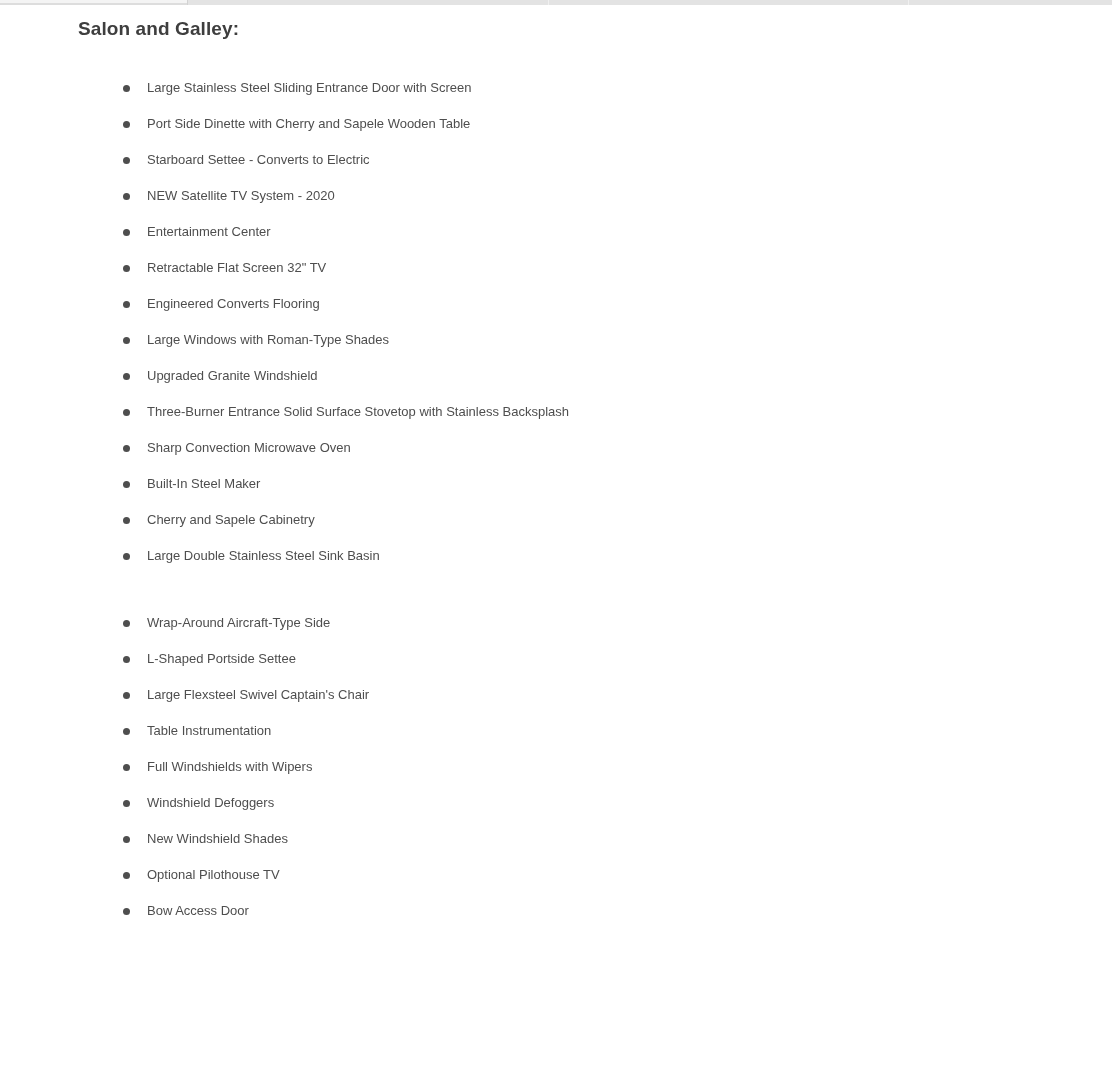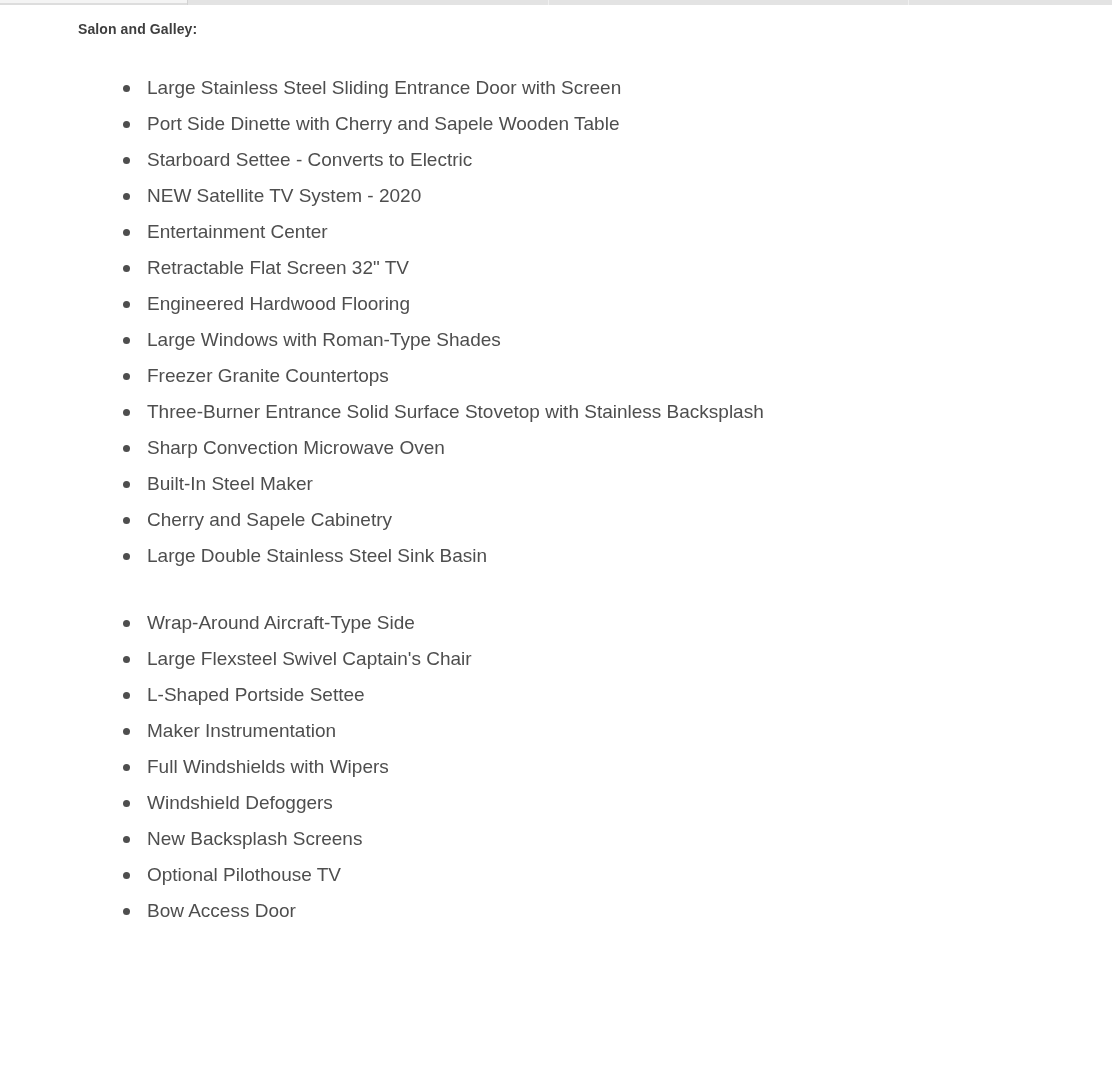--- a/index.html
+++ b/index.html
@@ -43,35 +43,35 @@
     flex: 1;
     background: #e3e3e3;
     border-left: 1px solid #f0f0f0;
   }
   
   .content {
     padding: 13px 40px 0 78px;
   }
   .section-heading {
     margin: 0;
-    font-size: 14px;
+    font-size: 19px;
     line-height: 22px;
     font-weight: bold;
     color: #3e3e3e;
     letter-spacing: 0.1px;
   }
   .feature-list {
     list-style: none;
     margin: 30px 0 31px 0;
     padding: 0;
   }
   .feature-item {
     position: relative;
     padding-left: 69px;
-    font-size: 19px;
+    font-size: 13px;
     line-height: 36px;
     color: #4e4e4e;
   }
   .bullet {
     position: absolute;
     left: 45px;
     top: 15px;
     width: 7px;
     height: 7px;
     border-radius: 50%;
@@ -92,36 +92,36 @@
 
   <h2 class="section-heading">Salon and Galley:</h2>
 
   <ul class="feature-list">
     <li class="feature-item"><span class="bullet"></span><span>Large Stainless Steel Sliding Entrance Door with Screen</span></li>
     <li class="feature-item"><span class="bullet"></span><span>Port Side Dinette with Cherry and Sapele Wooden Table</span></li>
     <li class="feature-item"><span class="bullet"></span><span>Starboard Settee - Converts to Electric</span></li>
     <li class="feature-item"><span class="bullet"></span><span>NEW Satellite TV System - 2020</span></li>
     <li class="feature-item"><span class="bullet"></span><span>Entertainment Center</span></li>
     <li class="feature-item"><span class="bullet"></span><span>Retractable Flat Screen 32" TV</span></li>
-    <li class="feature-item"><span class="bullet"></span><span>Engineered Hardwood Flooring</span></li>
+    <li class="feature-item"><span class="bullet"></span><span>Engineered Converts Flooring</span></li>
     <li class="feature-item"><span class="bullet"></span><span>Large Windows with Roman-Type Shades</span></li>
-    <li class="feature-item"><span class="bullet"></span><span>Freezer Granite Countertops</span></li>
+    <li class="feature-item"><span class="bullet"></span><span>Upgraded Granite Windshield</span></li>
     <li class="feature-item"><span class="bullet"></span><span>Three-Burner Entrance Solid Surface Stovetop with Stainless Backsplash</span></li>
     <li class="feature-item"><span class="bullet"></span><span>Sharp Convection Microwave Oven</span></li>
     <li class="feature-item"><span class="bullet"></span><span>Built-In Steel Maker</span></li>
     <li class="feature-item"><span class="bullet"></span><span>Cherry and Sapele Cabinetry</span></li>
     <li class="feature-item"><span class="bullet"></span><span>Large Double Stainless Steel Sink Basin</span></li>
   </ul>
 
 
   <ul class="feature-list">
     <li class="feature-item"><span class="bullet"></span><span>Wrap-Around Aircraft-Type Side</span></li>
+    <li class="feature-item"><span class="bullet"></span><span>L-Shaped Portside Settee</span></li>
     <li class="feature-item"><span class="bullet"></span><span>Large Flexsteel Swivel Captain's Chair</span></li>
-    <li class="feature-item"><span class="bullet"></span><span>L-Shaped Portside Settee</span></li>
-    <li class="feature-item"><span class="bullet"></span><span>Maker Instrumentation</span></li>
+    <li class="feature-item"><span class="bullet"></span><span>Table Instrumentation</span></li>
     <li class="feature-item"><span class="bullet"></span><span>Full Windshields with Wipers</span></li>
     <li class="feature-item"><span class="bullet"></span><span>Windshield Defoggers</span></li>
-    <li class="feature-item"><span class="bullet"></span><span>New Backsplash Screens</span></li>
+    <li class="feature-item"><span class="bullet"></span><span>New Windshield Shades</span></li>
     <li class="feature-item"><span class="bullet"></span><span>Optional Pilothouse TV</span></li>
     <li class="feature-item"><span class="bullet"></span><span>Bow Access Door</span></li>
   </ul>
 
 </div>
 
 </body></html>

